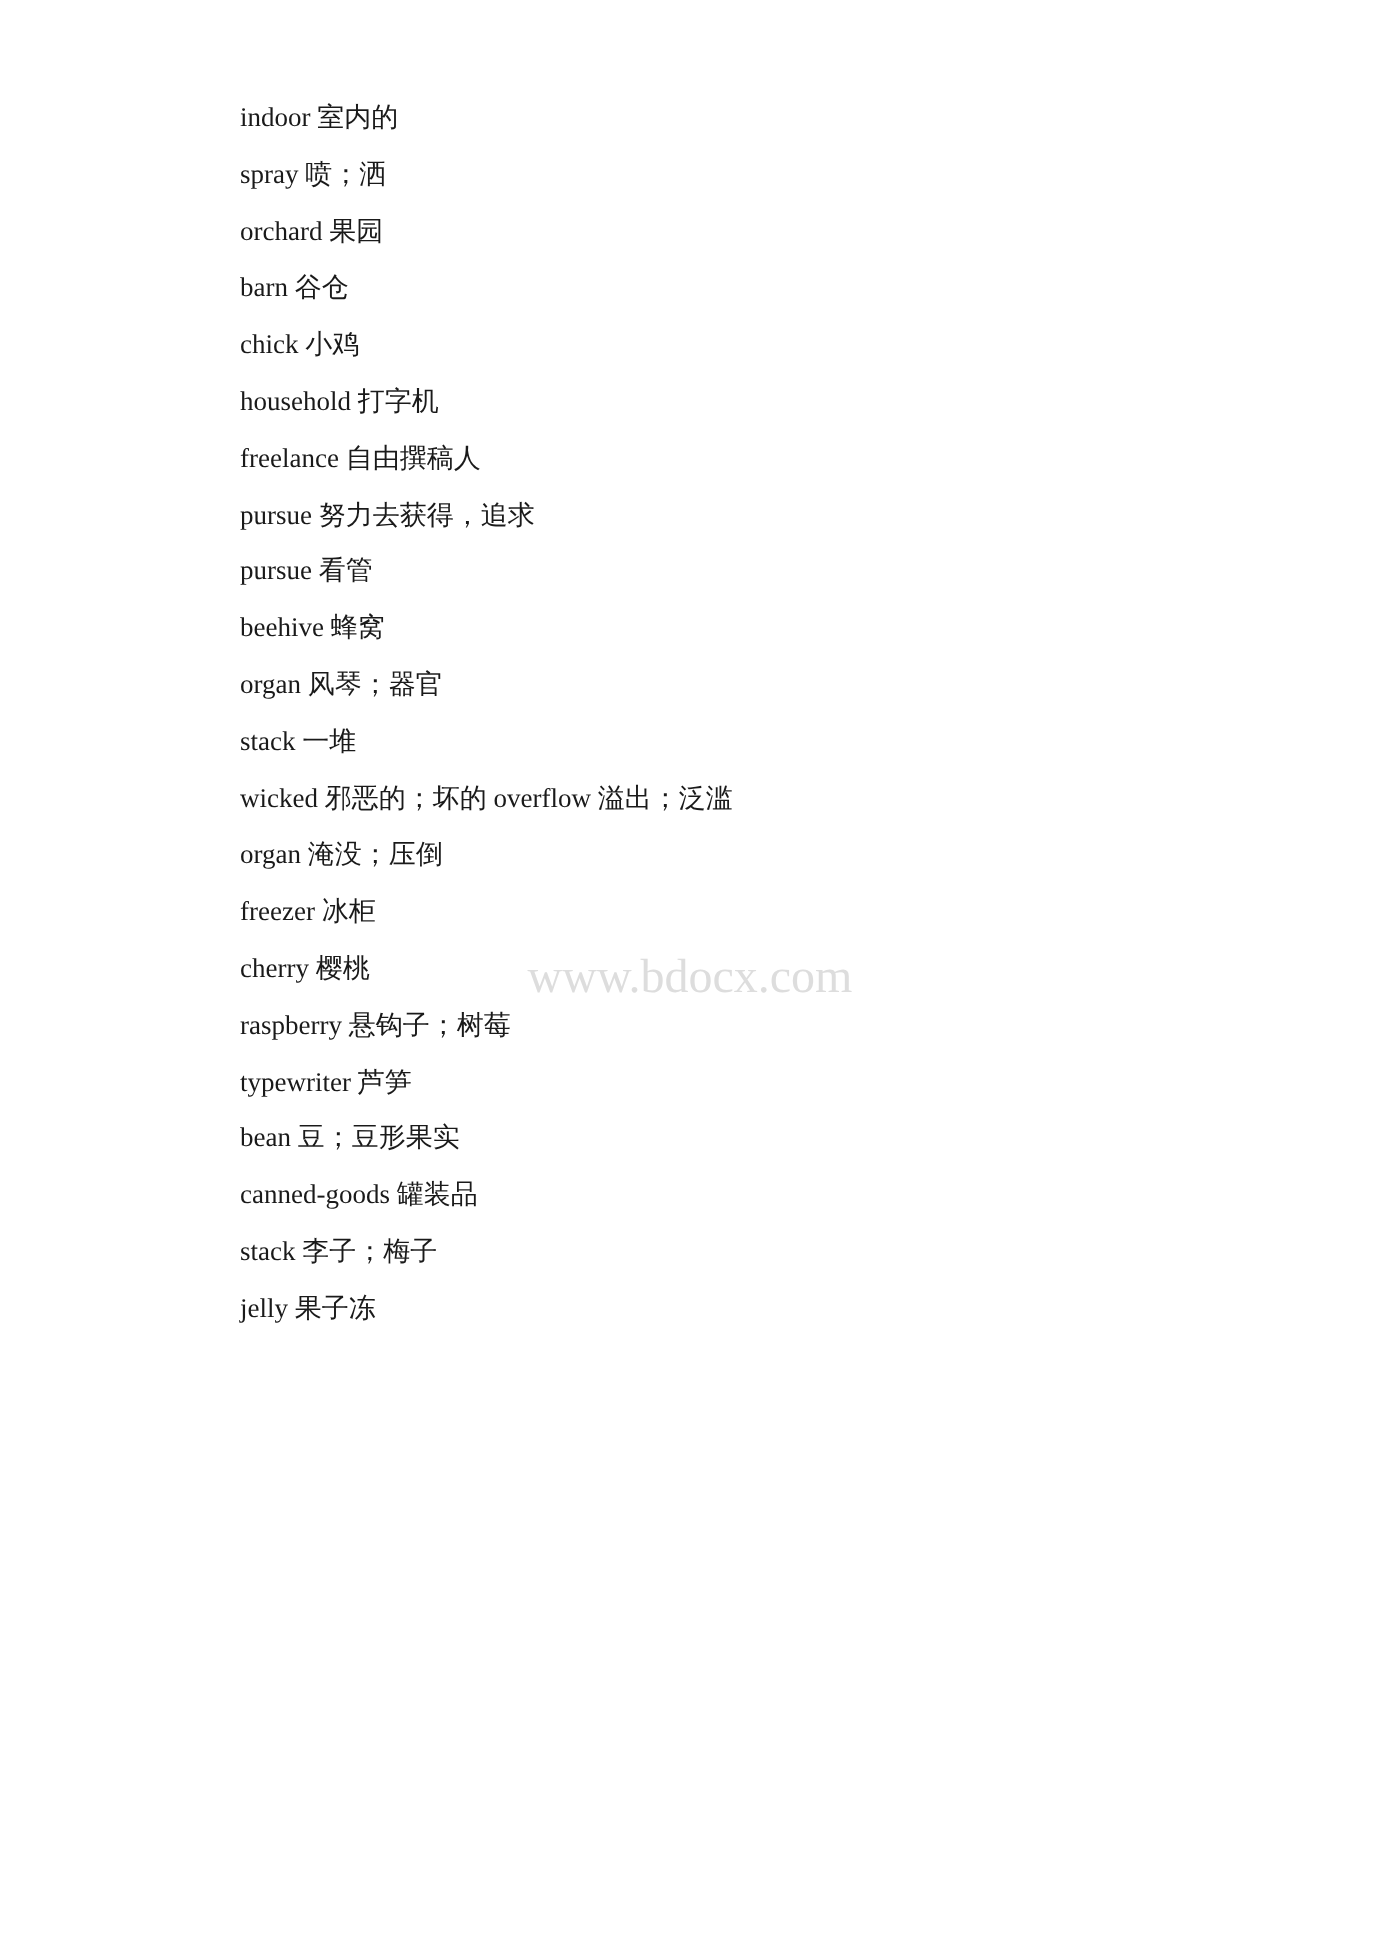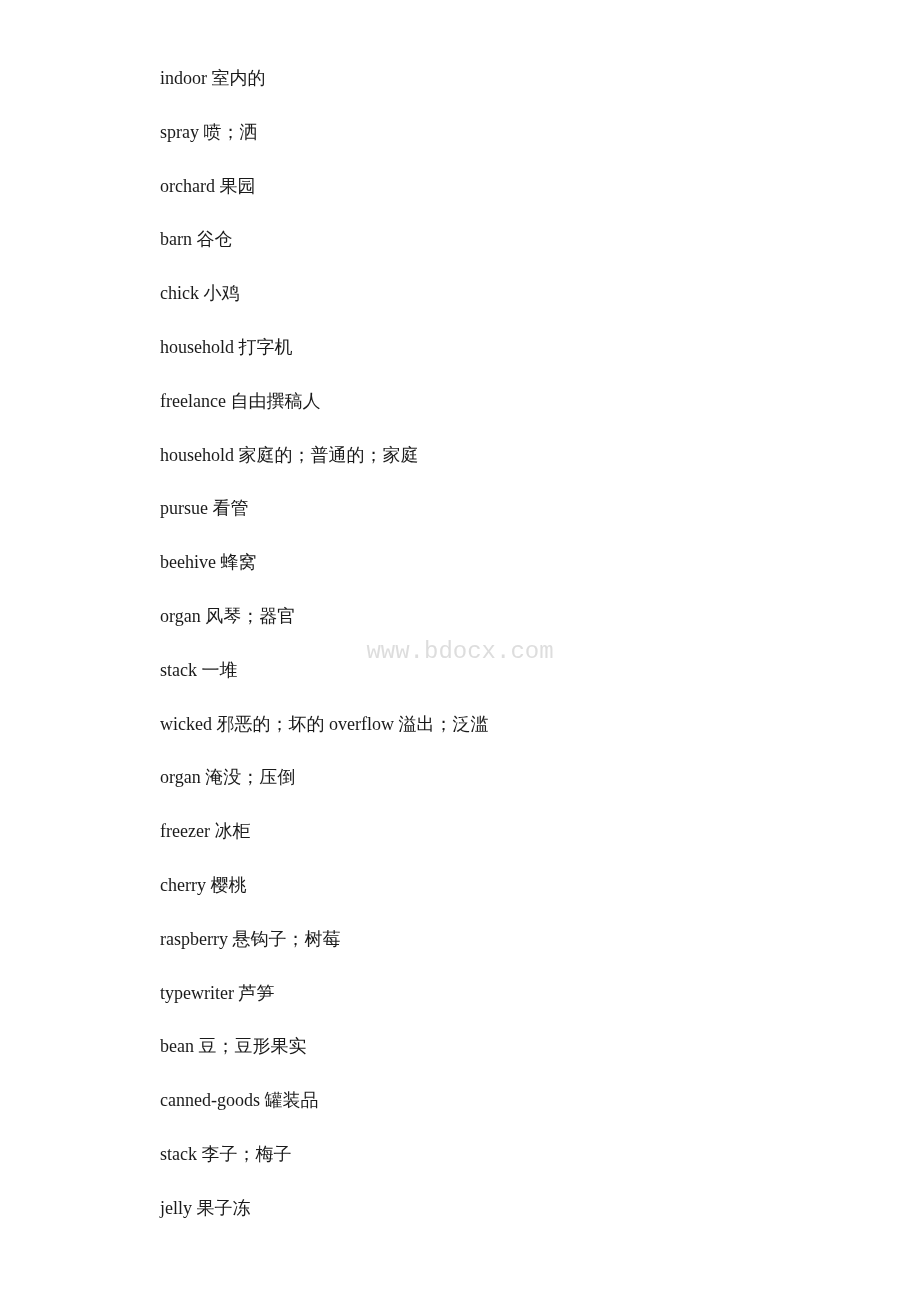--- a/index.html
+++ b/index.html
@@ -14,57 +14,57 @@
       font-size: 18px;
       color: #000000;
       width: 920px;
       min-height: 1302px;
       padding: 60px 160px 60px 160px;
     }
 
     .vocab-list {
       display: flex;
       flex-direction: column;
-      gap: 16px;
+      gap: 0px;
     }
 
     .vocab-item {
       line-height: 2.1;
       font-size: 18px;
       color: #1a1a1a;
     }
 
     .watermark {
       position: fixed;
       top: 50%;
       left: 50%;
       transform: translate(-50%, -50%) rotate(0deg);
-      font-size: 24px;
+      font-size: 32px;
       color: rgba(180, 180, 180, 0.45);
       pointer-events: none;
       white-space: nowrap;
-      font-family: Liberation Mono, monospace;
+      font-family: Liberation Serif, serif;
       z-index: 9999;
       text-align: right;
     }
   </style>
 </head>
 <body>
 
 <div class="watermark">www.bdocx.com</div>
 
 <div class="vocab-list">
 <div class="vocab-item">indoor 室内的</div>
     <div class="vocab-item">spray 喷；洒</div>
     <div class="vocab-item">orchard 果园</div>
     <div class="vocab-item">barn 谷仓</div>
     <div class="vocab-item">chick 小鸡</div>
     <div class="vocab-item">household 打字机</div>
     <div class="vocab-item">freelance 自由撰稿人</div>
-    <div class="vocab-item">household 家庭的；普通的；家庭</div>
+    <div class="vocab-item">pursue 努力去获得，追求</div>
     <div class="vocab-item">pursue 看管</div>
     <div class="vocab-item">beehive 蜂窝</div>
     <div class="vocab-item">organ 风琴；器官</div>
     <div class="vocab-item">stack 一堆</div>
     <div class="vocab-item">wicked 邪恶的；坏的 overflow 溢出；泛滥</div>
     <div class="vocab-item">organ 淹没；压倒</div>
     <div class="vocab-item">freezer 冰柜</div>
     <div class="vocab-item">cherry 樱桃</div>
     <div class="vocab-item">raspberry 悬钩子；树莓</div>
     <div class="vocab-item">typewriter 芦笋</div>

